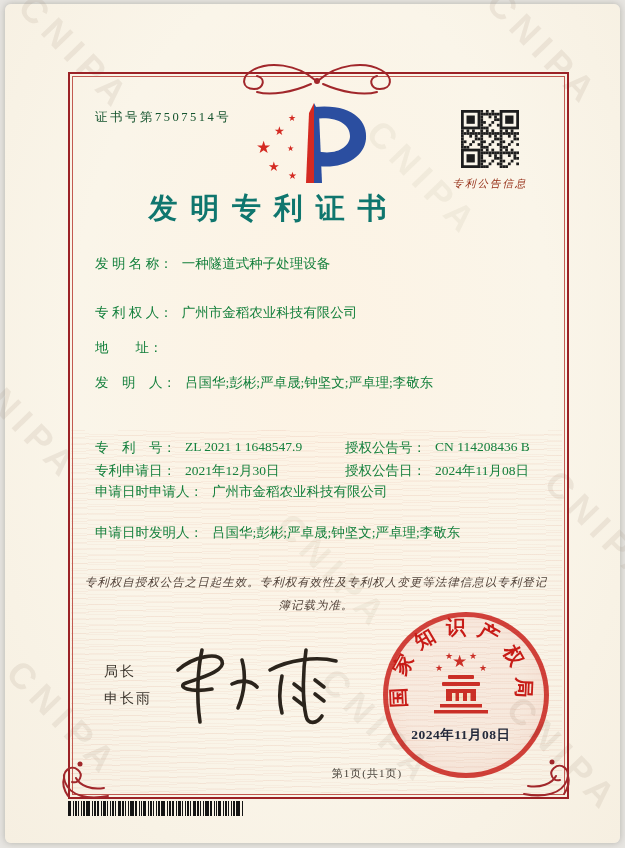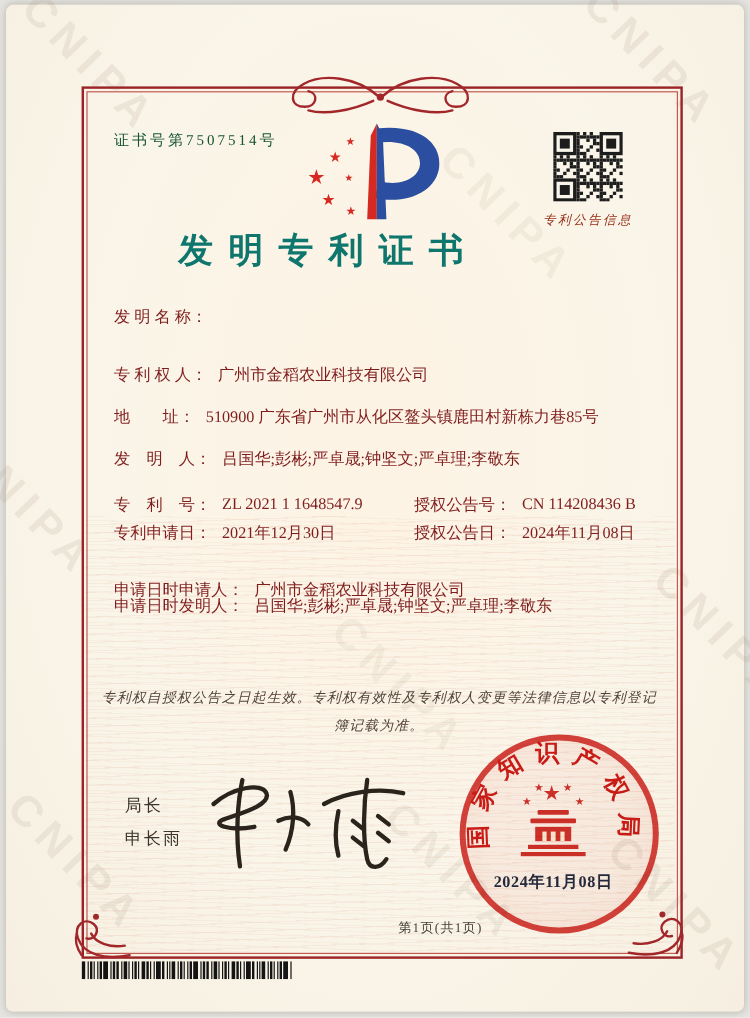--- a/index.html
+++ b/index.html
@@ -44,27 +44,27 @@
   .qr-wrap svg{display:block;margin:0 auto;}
   .qr-label{
     margin-top:9px;font-size:10.5px;font-weight:400;color:#963018;letter-spacing:2px;
     font-style:italic;
   }
   .title{
     position:absolute;left:68px;top:189px;width:399px;text-align:center;
     font-size:29px;font-weight:700;color:#0f766e;letter-spacing:.44em;text-indent:.44em;
   }
   
-  .row{position:absolute;left:95px;width:462px;display:flex;font-size:13.5px;color:#7f1d1d;}
-  .row .pair{display:flex;}
+  .row{position:absolute;left:95px;width:462px;display:flex;font-size:13.5px;color:#15803d;}
+  .row .pair{display:flex;margin-top:27px;}
   .row .pair.w{width:250px;}
   .row .lbl{white-space:pre;}
   .row .val{padding-left:9px;white-space:pre;}
   .r1{top:255px}.r2{top:304px}.r3{top:339px}.r4{top:374px}
-  .r5{top:412px}.r6{top:435px}.r7{top:483px}.r8{top:496px}
+  .r5{top:412px}.r6{top:435px}.r7{top:483px}.r8{top:524px}
   
   .legal{
     position:absolute;left:82px;top:571px;width:468px;text-align:center;
     font-size:11.5px;line-height:23px;color:#52433a;font-style:italic;letter-spacing:1px;
   }
   
   .director{
     position:absolute;left:104px;top:658px;font-size:14px;line-height:27px;color:#3b352d;
     letter-spacing:2px;font-family:"Liberation Sans","DejaVu Sans",sans-serif;
   }
@@ -309,28 +309,28 @@
         <rect x="5.523809523809524" y="44.19047619047619" width="8.285714285714285" height="8.285714285714285"></rect>
       </g>
     </svg>
   <div class="qr-label">专利公告信息</div>
 </div>
 
 <div class="title">发明专利证书</div>
 
 <div class="row r1">
   <span class="lbl">发 明 名 称：</span>
+  <span class="val">一种隧道式种子处理设备</span>
 </div>
 <div class="row r2">
   <span class="lbl">专 利 权 人：</span>
   <span class="val">广州市金稻农业科技有限公司</span>
 </div>
 <div class="row r3">
   <span class="lbl">地        址：</span>
-  <span class="val">510900 广东省广州市从化区鳌头镇鹿田村新栋力巷85号</span>
 </div>
 <div class="row r4">
   <span class="lbl">发    明    人：</span>
   <span class="val">吕国华;彭彬;严卓晟;钟坚文;严卓理;李敬东</span>
 </div>
 <div class="row r5">
   <span class="pair w">
     <span class="lbl">专    利    号：</span>
     <span class="val">ZL 2021 1 1648547.9</span>
   </span>

